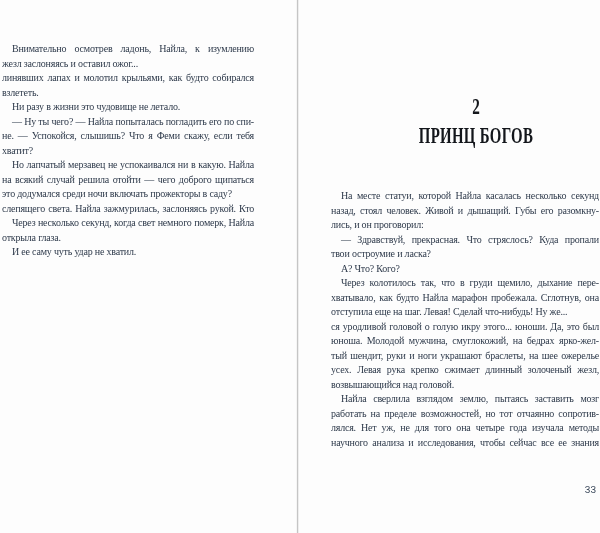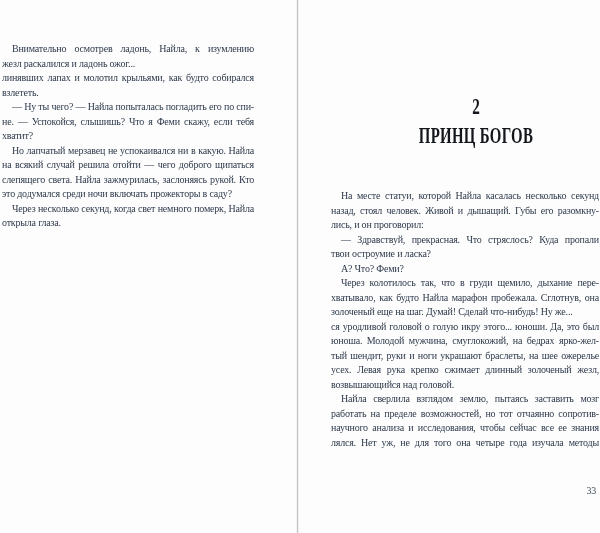--- a/index.html
+++ b/index.html
@@ -75,51 +75,58 @@
     transform-origin: 50% 50%;
     white-space: nowrap;
   }
   .pageno {
     position: absolute;
     top: 485px;
     right: 4px;
     font-size: 10px;
     color: #3f4c5e;
     letter-spacing: -0.2px;
+    font-family: Liberation Mono, monospace;
   }
 </style>
 </head>
 <body>
 
 <div class="spread">
 
   <div class="page">
     <div class="text-block" id="left-text">
         <div class="para">
           <div class="line ind">Внимательно осмотрев ладонь, Найла, к изумлению своему,</div>
-          <div class="line endp">жезл раскалился и ладонь ожог...</div>
+          <div class="line endp">жезл заслоняясь и оставил ожог...</div>
         </div>
         <div class="para">
           <div class="line">линявших лапах и молотил крыльями, как будто собирался</div>
           <div class="line endp">взлететь.</div>
+        </div>
+        <div class="para">
+          <div class="line ind endp">Ни разу в жизни это чудовище не летало.</div>
         </div>
         <div class="para">
           <div class="line ind">— Ну ты чего? — Найла попыталась погладить его по спи-</div>
           <div class="line">не. — Успокойся, слышишь? Что я Феми скажу, если тебя удар</div>
           <div class="line endp">хватит?</div>
         </div>
         <div class="para">
           <div class="line ind">Но лапчатый мерзавец не успокаивался ни в какую. Найла</div>
           <div class="line">на всякий случай решила отойти — чего доброго щипаться на-</div>
+          <div class="line endp">это додумался среди ночи включать прожекторы в саду?</div>
           <div class="line">слепящего света. Найла зажмурилась, заслоняясь рукой. Кто</div>
-          <div class="line endp">это додумался среди ночи включать прожекторы в саду?</div>
         </div>
         <div class="para">
           <div class="line ind">Через несколько секунд, когда свет немного померк, Найла</div>
           <div class="line endp">открыла глаза.</div>
+        </div>
+        <div class="para">
+          <div class="line ind endp">И ее саму чуть удар не хватил.</div>
         </div>
       </div>
   </div>
 
   <div class="gutter"></div>
 
   <div class="page">
     <div class="chapter-heading">
       <div class="chapter-num">2</div>
       <div class="chapter-title">ПРИНЦ БОГОВ</div>
@@ -128,37 +135,37 @@
         <div class="para">
           <div class="line ind">На месте статуи, которой Найла касалась несколько секунд</div>
           <div class="line">назад, стоял человек. Живой и дышащий. Губы его разомкну-</div>
           <div class="line endp">лись, и он проговорил:</div>
         </div>
         <div class="para">
           <div class="line ind">— Здравствуй, прекрасная. Что стряслось? Куда пропали</div>
           <div class="line endp">твои остроумие и ласка?</div>
         </div>
         <div class="para">
-          <div class="line ind endp">А? Что? Феми?</div>
+          <div class="line ind endp">А? Что? Кого?</div>
         </div>
         <div class="para">
           <div class="line ind">Через колотилось так, что в груди щемило, дыхание пере-</div>
           <div class="line">хватывало, как будто Найла марафон пробежала. Сглотнув, она</div>
-          <div class="line endp">золоченый еще на шаг. Думай! Сделай что-нибудь! Ну же...</div>
+          <div class="line endp">отступила еще на шаг. Левая! Сделай что-нибудь! Ну же...</div>
         </div>
         <div class="para">
           <div class="line">ся уродливой головой о голую икру этого... юноши. Да, это был</div>
           <div class="line">юноша. Молодой мужчина, смуглокожий, на бедрах ярко-жел-</div>
           <div class="line">тый шендит, руки и ноги украшают браслеты, на шее ожерелье</div>
           <div class="line">усех. Левая рука крепко сжимает длинный золоченый жезл,</div>
           <div class="line endp">возвышающийся над головой.</div>
         </div>
         <div class="para">
           <div class="line ind">Найла сверлила взглядом землю, пытаясь заставить мозг</div>
           <div class="line">работать на пределе возможностей, но тот отчаянно сопротив-</div>
+          <div class="line">лялся. Нет уж, не для того она четыре года изучала методы</div>
           <div class="line">научного анализа и исследования, чтобы сейчас все ее знания</div>
-          <div class="line">лялся. Нет уж, не для того она четыре года изучала методы</div>
         </div>
       </div>
     <div class="pageno">33</div>
   </div>
 
 </div>
 
 </body></html>

